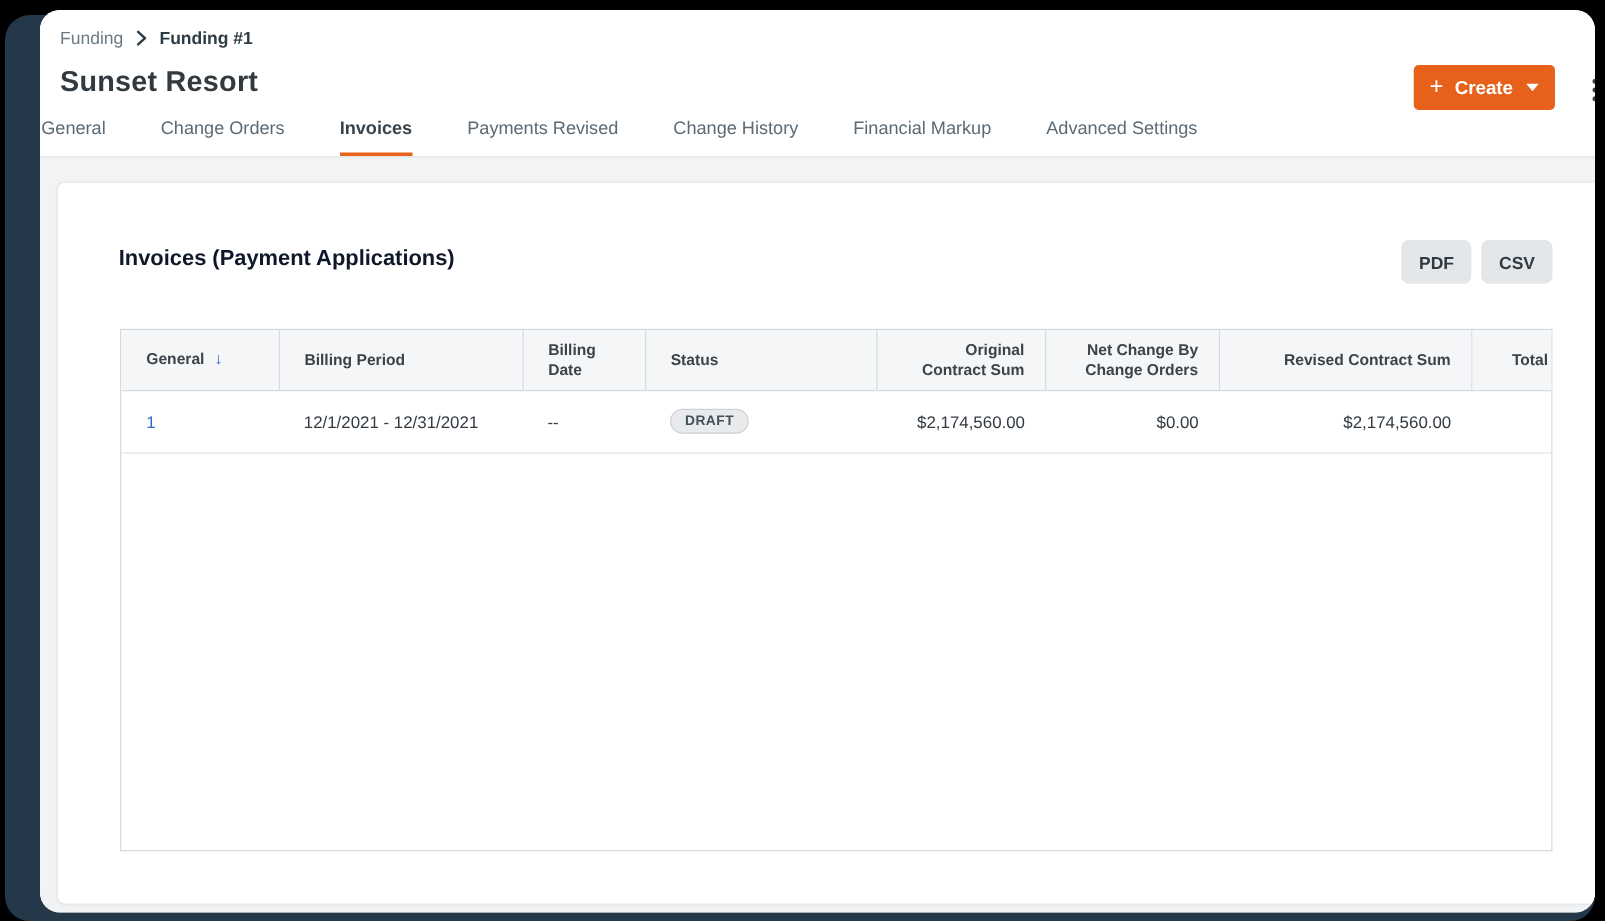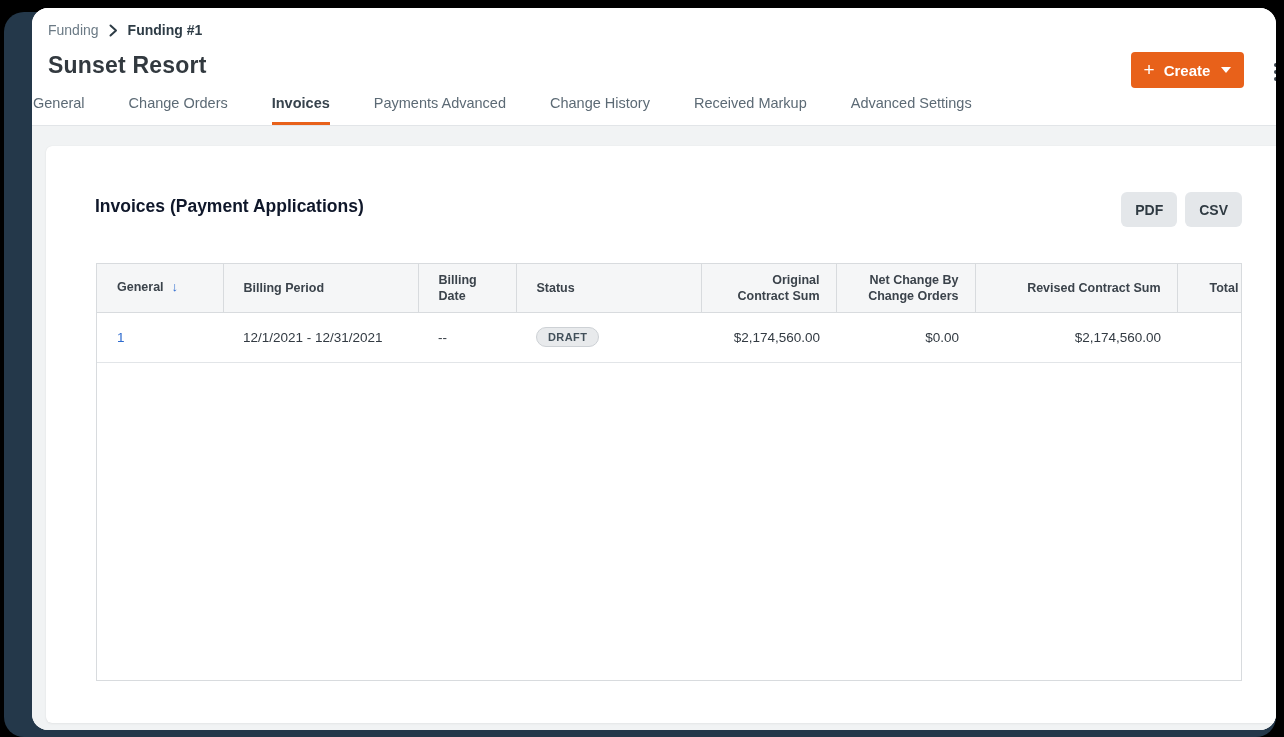--- a/index.html
+++ b/index.html
@@ -147,23 +147,23 @@
     <div class="kebab">
       <i></i>
         <i></i>
         <i></i>
     </div>
 
     <div class="tabs">
       <div class="tab">General</div>
       <div class="tab">Change Orders</div>
       <div class="tab active">Invoices</div>
-      <div class="tab">Payments Advanced</div>
+      <div class="tab">Payments Revised</div>
       <div class="tab">Change History</div>
-      <div class="tab">Received Markup</div>
+      <div class="tab">Financial Markup</div>
       <div class="tab">Advanced Settings</div>
     </div>
   </div>
 
   <div class="content">
     <div class="card">
 
       <div class="card-heading">Invoices (Payment Applications)</div>
 
       <div class="export-buttons">

